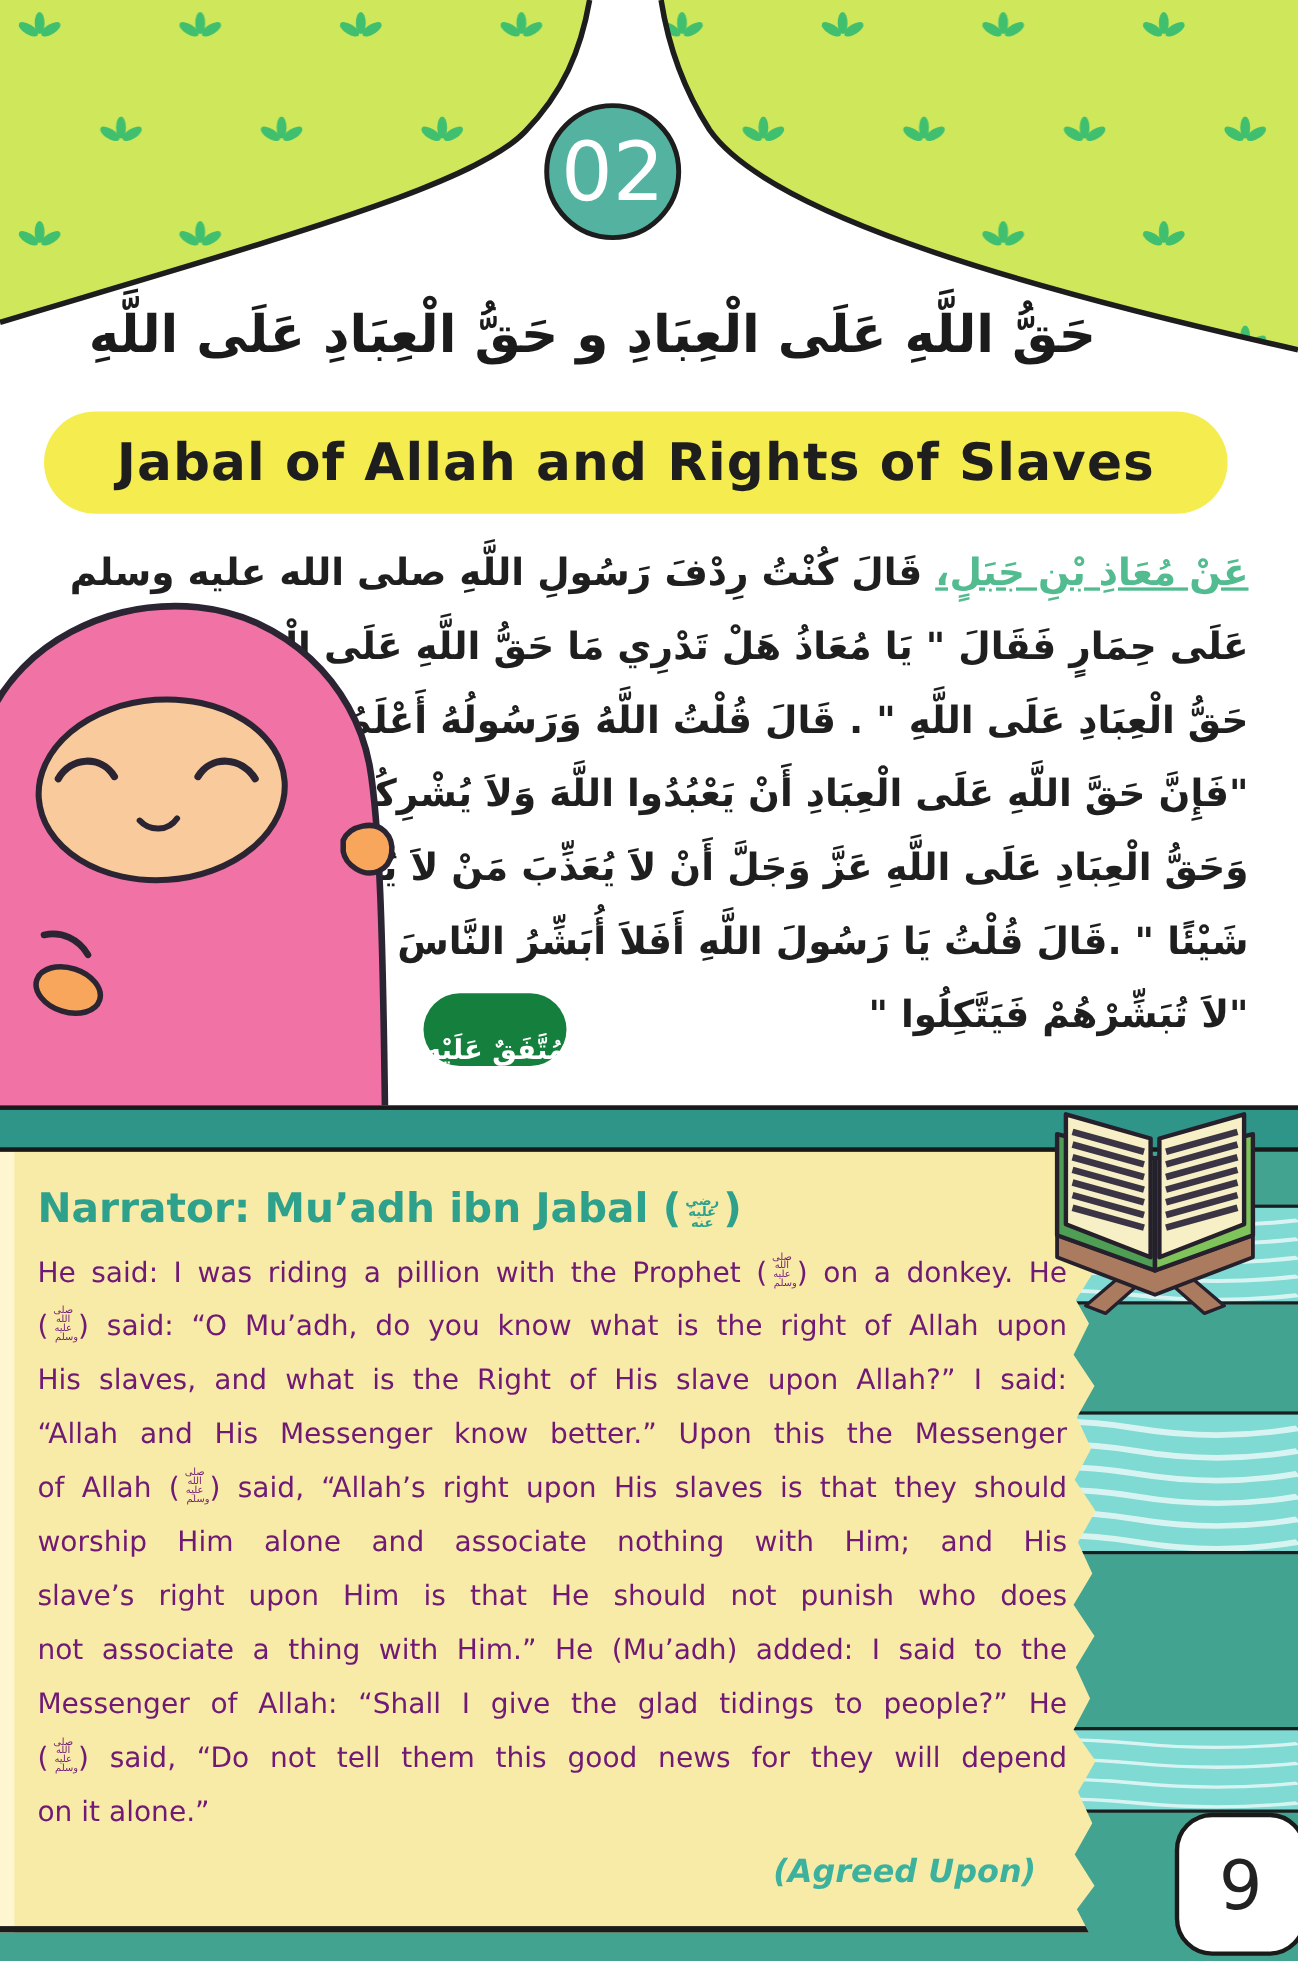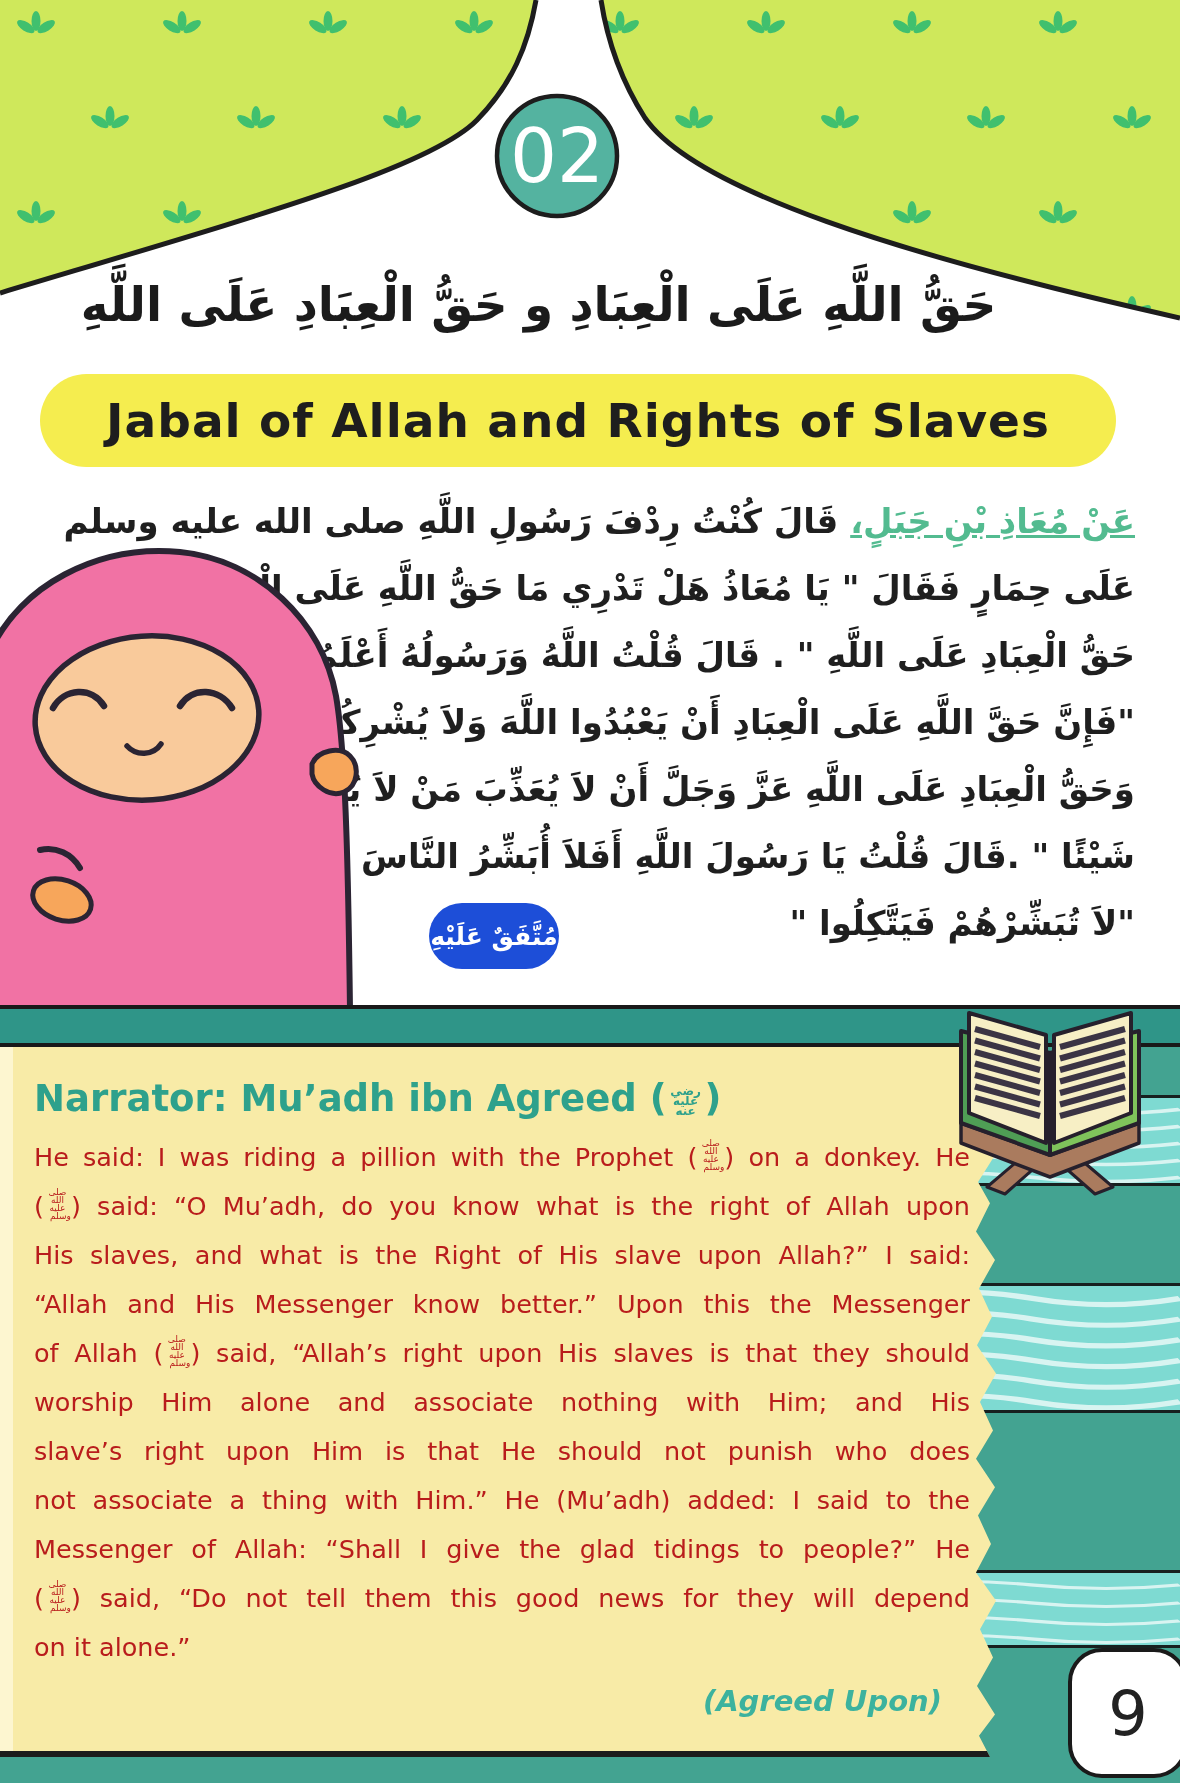--- a/index.html
+++ b/index.html
@@ -10,22 +10,22 @@
   .chapter-title-ar{position:absolute;left:0;top:252px;width:1077px;height:106px;line-height:106px;
     text-align:center;direction:rtl;font-size:47px;font-weight:bold;color:#1b1b1b;white-space:nowrap;}
   .title-pill{position:absolute;left:40px;top:374px;width:1076px;height:93px;background:#f5ed4f;
     border-radius:47px;display:flex;align-items:center;justify-content:center;}
   .title-pill span{font-size:47px;font-weight:bold;color:#1e1e1e;letter-spacing:1px;white-space:nowrap;}
   
   .hadith{position:absolute;right:45px;top:488px;width:950px;direction:rtl;text-align:right;
     color:#1f1f1f;font-weight:bold;}
   .ar-line{height:67px;line-height:67px;font-size:34px;white-space:nowrap;}
   .ar-green{color:#53bb90;text-decoration:underline;}
-  .grading-badge-ar{position:absolute;left:385px;top:903px;width:130px;height:66px;background:#1d4ed8;
-    border-radius:33px;display:flex;align-items:center;justify-content:center;margin-left:44px;}
+  .grading-badge-ar{position:absolute;left:385px;top:903px;width:130px;height:66px;background:#15803d;
+    border-radius:33px;display:flex;align-items:flex-end;justify-content:center;}
   .grading-badge-ar span{color:#ffffff;font-size:25px;font-weight:bold;direction:rtl;white-space:nowrap;}
   
   .char-svg{position:absolute;left:0;top:528px;width:370px;height:482px;z-index:1;}
   
   .lower{position:absolute;left:0;top:1005px;width:1180px;height:778px;background:#43a391;z-index:2;}
   .band-top{position:absolute;left:0;top:0;width:1180px;height:34px;background:#2f9588;
     border-top:4px solid #191919;border-bottom:4px solid #191919;}
   .wavy{position:absolute;left:0;right:0;background:#7edad2;border-top:3px solid #17201f;
     border-bottom:3px solid #17201f;}
   .wavy svg{position:absolute;left:0;top:0;width:100%;height:100%;}
@@ -35,21 +35,21 @@
     clip-path:polygon(0 0,978px 0,992px 2%,976px 5%,994px 8%,980px 12%,996px 15%,978px 19%,990px 22%,
       976px 26%,995px 30%,979px 34%,992px 38%,977px 42%,996px 46%,980px 50%,993px 54%,976px 58%,
       995px 62%,978px 66%,991px 70%,976px 74%,996px 78%,980px 82%,993px 86%,977px 90%,995px 94%,
       979px 97%,990px 100%,0 100%);}
   .card-bottom-line{position:absolute;left:0;bottom:0;width:100%;height:6px;background:#1c1c1c;}
   .card-left-sliver{position:absolute;left:0;top:0;width:13px;height:100%;background:rgba(255,252,230,.65);}
   .narrator-heading{margin:26px 0 0 34px;font-size:37px;font-weight:bold;color:#2ea18c;height:52px;line-height:52px;}
   .honorific{display:inline-block;width:38px;font-size:12px;line-height:10px;vertical-align:middle;
     direction:rtl;text-align:center;}
   .paren{font-weight:bold;}
-  .body{margin:8px 30px 0 34px;color:#b91c1c;}
+  .body{margin:8px 30px 0 34px;color:#701a75;}
   .en-line{height:49px;line-height:49px;font-size:25.5px;text-align:justify;text-align-last:justify;
     overflow:visible;white-space:normal;}
   .en-line.last{text-align-last:left;}
   .pbuh{display:inline-block;width:27px;font-size:9px;line-height:8px;vertical-align:-4px;
     direction:rtl;text-align:center;}
   .agreed{margin-top:12px;padding-right:58px;text-align:right;font-size:29px;font-style:italic;
     font-weight:bold;color:#3cb29e;}
   
   .book-svg{position:absolute;left:945px;top:-10px;width:210px;height:205px;z-index:6;}
   .page-num{position:absolute;left:1068px;top:643px;width:112px;height:122px;background:#ffffff;
@@ -146,21 +146,21 @@
           <path d="M0 25 q15 -6 30 0 t30 0 t30 0 t30 0 t30 0 t30 0 t30 0 t30 0"></path>
           <path d="M0 40 q15 -6 30 0 t30 0 t30 0 t30 0 t30 0 t30 0 t30 0 t30 0"></path>
           <path d="M0 55 q15 -6 30 0 t30 0 t30 0 t30 0 t30 0 t30 0 t30 0 t30 0"></path>
         </g>
       </svg>
     </div>
 
     <div class="card">
       <div class="card-left-sliver"></div>
       <div class="narrator-heading">
-        <span>Narrator: Mu’adh ibn Agreed</span>
+        <span>Narrator: Mu’adh ibn Jabal</span>
         <span class="paren">(</span><span class="honorific">رضي عليه عنه</span><span class="paren">)</span>
       </div>
       <div class="body">
         <div class="en-line rich">He said: I was riding a pillion with the Prophet (<span class="pbuh">صلى الله عليه وسلم</span>) on a donkey. He</div>
         <div class="en-line rich">(<span class="pbuh">صلى الله عليه وسلم</span>) said: “O Mu’adh, do you know what is the right of Allah upon</div>
         <div class="en-line rich">His slaves, and what is the Right of His slave upon Allah?” I said:</div>
         <div class="en-line rich">“Allah and His Messenger know better.” Upon this the Messenger</div>
         <div class="en-line rich">of Allah (<span class="pbuh">صلى الله عليه وسلم</span>) said, “Allah’s right upon His slaves is that they should</div>
         <div class="en-line rich">worship Him alone and associate nothing with Him; and His</div>
         <div class="en-line rich">slave’s right upon Him is that He should not punish who does</div>

